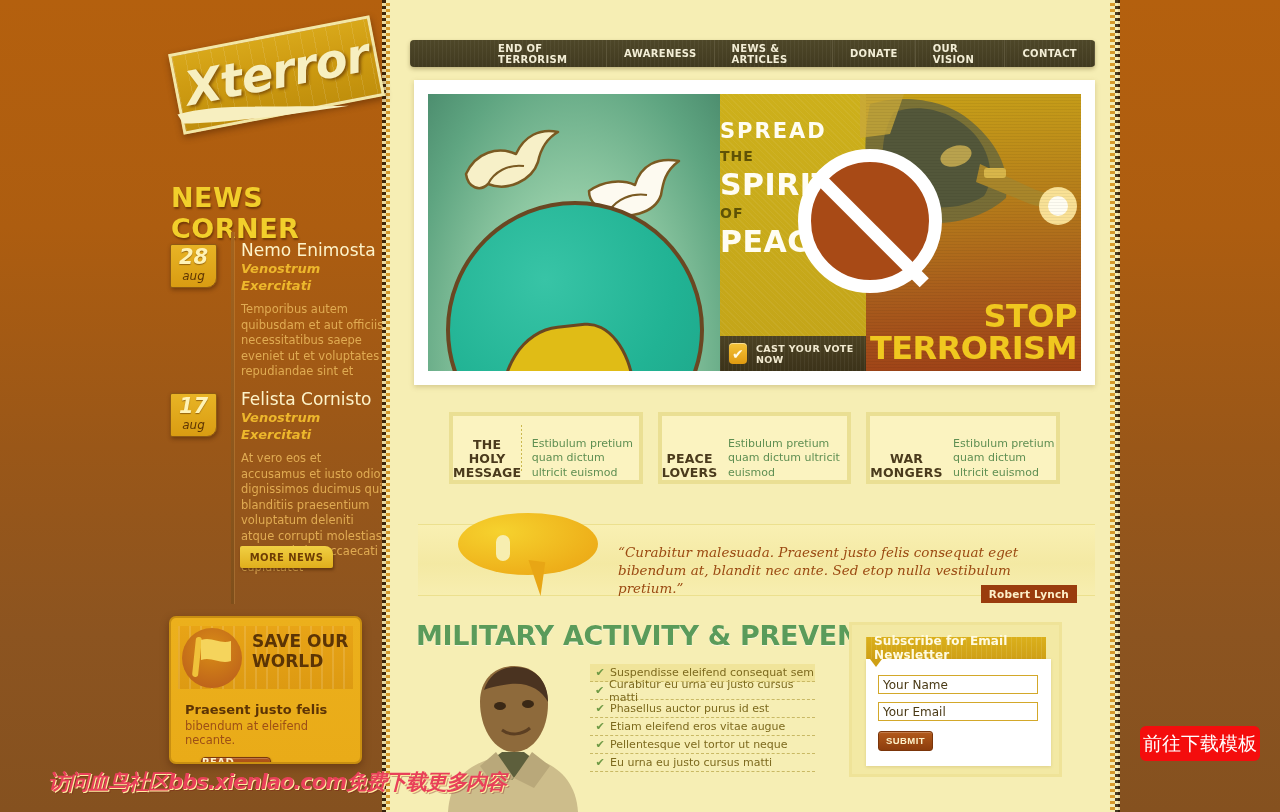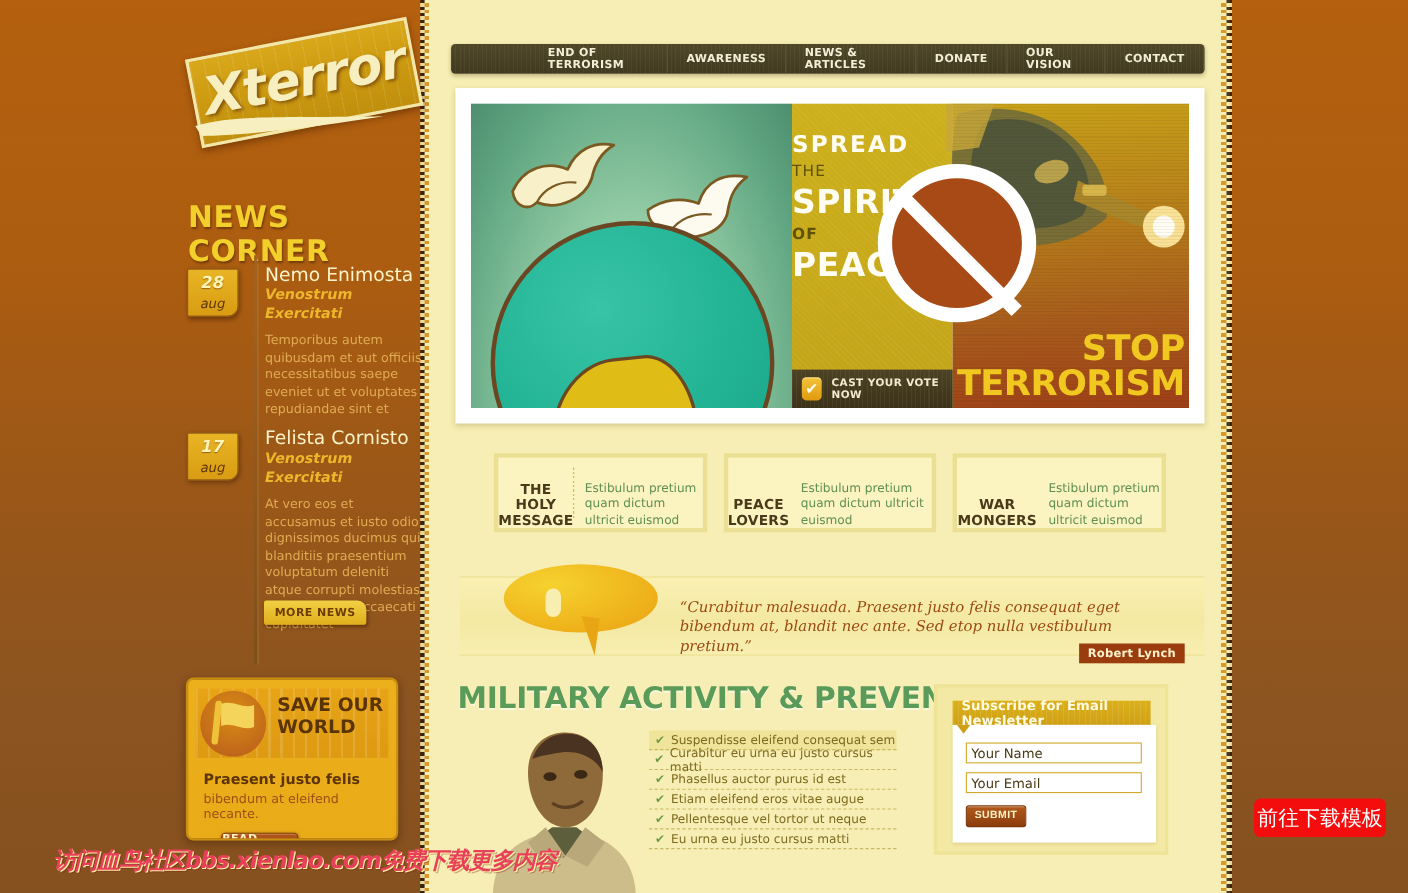--- a/index.html
+++ b/index.html
@@ -96,21 +96,21 @@
   .news-item { position: absolute; left: 170px; width: 215px; }
   .news-date {
     position:absolute; left:0; top:0;
     width: 47px; height: 44px;
     background: linear-gradient(180deg,#e8b425 0%,#d99c12 100%);
     border:1px solid #8e5a14;
     box-shadow: 1px 2px 4px rgba(60,25,0,.45);
     text-align:center; color:#6d3f06;
     border-radius: 2px 2px 10px 2px;
   }
-  .news-date .d { display:block; font-size:15px; font-style:italic; font-weight:700; line-height:25px; color:#fff3b6; text-shadow:0 1px 1px rgba(90,45,0,.55); }
+  .news-date .d { display:block; font-size:21px; font-style:italic; font-weight:700; line-height:25px; color:#fff3b6; text-shadow:0 1px 1px rgba(90,45,0,.55); }
   .news-date .m { display:block; font-size:12px; font-style:italic; line-height:12px; color:#5e3504; }
   .news-body { position:absolute; left:71px; top:-4px; width:144px; }
   .news-title { font-size:17px; font-weight:400; color:#fdf3c9; line-height:20px; }
   .news-sub { font-size:13px; font-style:italic; font-weight:700; color:#edb72c; line-height:17px; }
   .news-text { margin-top:8px; font-size:11.5px; line-height:15.5px; color:#e0ab52; }
 
   #more-news-btn {
     position:absolute; left:240px; top:546px;
     width:93px; height:22px;
     background: linear-gradient(180deg,#f1d043 0%,#e0ae1c 100%);
@@ -200,21 +200,21 @@
     border-radius: 48% 32% 40% 55% / 55% 45% 50% 40%;
     transform: rotate(-6deg); }
   .dove { position:absolute; }
   
   #bp2 { position:relative; width:146px; height:277px;
     background: linear-gradient(180deg,#cdb01b 0%,#c3a419 100%); }
   #bp2::after{ content:""; position:absolute; inset:0;
     background: repeating-linear-gradient(45deg, rgba(255,255,255,.05) 0 1px, transparent 1px 4px); }
   #bp2-text { position:absolute; left:0; right:0; top:24px; z-index:2; }
   #bp2-text .l1 { font-size:21px; font-weight:700; color:#fffdf2; letter-spacing:2px; line-height:27px; }
-  #bp2-text .l2 { font-size:14px; font-weight:400; color:#5f5206; letter-spacing:1px; line-height:22px; }
+  #bp2-text .l2 { font-size:14px; font-weight:700; color:#5f5206; letter-spacing:1px; line-height:22px; }
   #bp2-text .l3 { font-size:30px; font-weight:700; color:#fffdf2; letter-spacing:.5px; line-height:35px; }
   #bp2-text .l4 { font-size:14px; font-weight:700; color:#5f5206; letter-spacing:1px; line-height:22px; }
   #bp2-text .l5 { font-size:30px; font-weight:700; color:#fffdf2; letter-spacing:.5px; line-height:35px; }
   #vote-bar { position:absolute; left:0; bottom:0; width:146px; height:35px; z-index:3;
     background: linear-gradient(180deg,#4c4223 0%,#3b3219 100%);
     display:flex; align-items:center; }
   #vote-bar::after{ content:""; position:absolute; inset:0;
     background: repeating-linear-gradient(90deg, rgba(255,255,255,.05) 0 1px, transparent 1px 4px); }
   #vote-check { position:relative; z-index:2; margin-left:9px; width:21px; height:21px;
     background: linear-gradient(180deg,#f4c43a,#e09a10); border-radius:4px;

